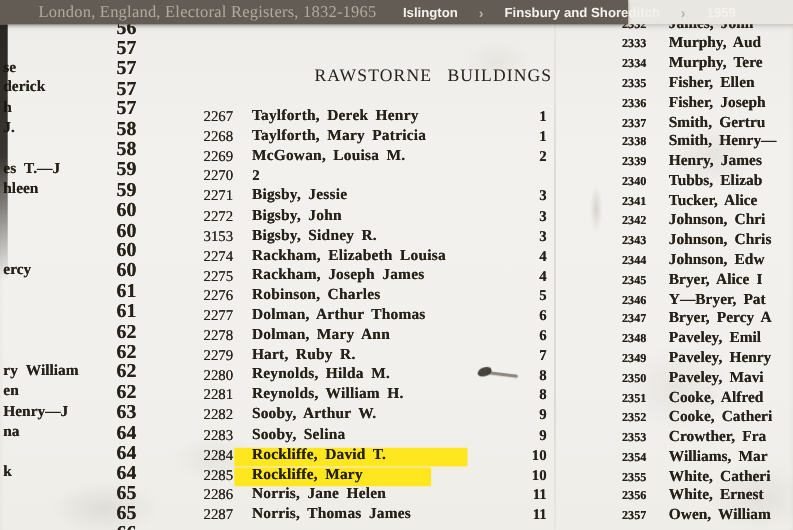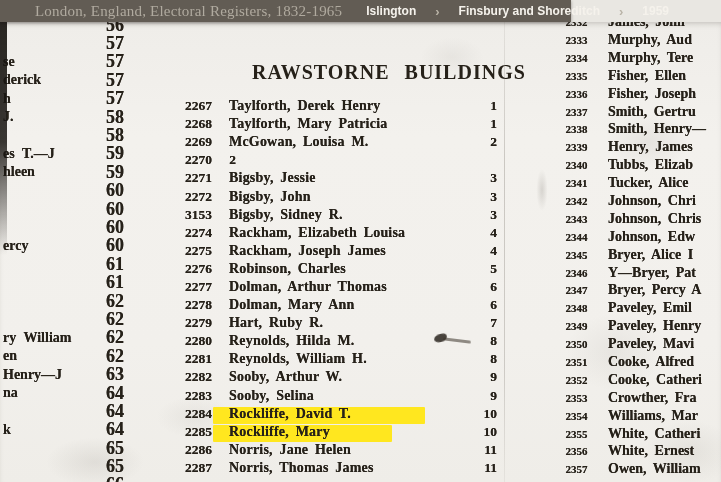--- a/index.html
+++ b/index.html
@@ -39,33 +39,33 @@
   .smudge{position:absolute;left:430px;top:308px;width:45px;height:26px;}
   .smudge::before{content:"";position:absolute;left:4px;top:4px;width:13px;height:8px;
     background:rgba(42,36,30,.85);border-radius:60% 40% 55% 45%;transform:rotate(-12deg);filter:blur(.5px);}
   .smudge::after{content:"";position:absolute;left:13px;top:9px;width:28px;height:2.5px;
     background:rgba(60,52,44,.55);border-radius:2px;transform:rotate(7deg);filter:blur(.6px);}
 
   .register{position:absolute;inset:0;font-family:"Liberation Serif","DejaVu Serif",serif;
     color:var(--ink);filter:blur(.24px);}
   .register span{text-shadow:0 0 .6px rgba(38,33,28,.85);}
 
-  .heading{position:absolute;left:252px;top:39px;width:250px;text-align:center;
-    font-size:20px;font-weight:bold;letter-spacing:1px;word-spacing:9px;white-space:nowrap;}
+  .heading{position:absolute;left:252px;top:39px;width:250px;text-align:right;
+    font-size:16px;font-weight:normal;letter-spacing:1px;word-spacing:9px;white-space:nowrap;}
 
   
   .col-left{position:absolute;left:0;top:-6px;width:124px;}
   .lrow{height:18.4px;display:flex;align-items:center;}
   .lfrag{flex:1;padding-left:3px;font-size:14px;font-weight:bold;white-space:nowrap;word-spacing:4px;}
   .lnum{width:30px;text-align:right;font-size:18px;font-weight:bold;}
 
   
   .col-mid{position:absolute;left:176px;top:75px;width:321px;}
   .mrow{height:18.1px;display:flex;align-items:center;position:relative;}
-  .mnum{width:36px;text-align:right;font-size:13.5px;font-weight:bold;position:relative;z-index:1;}
+  .mnum{width:36px;text-align:right;font-size:13.5px;font-weight:normal;position:relative;z-index:1;}
   .mname{margin-left:17px;flex:1;font-size:14px;font-weight:bold;white-space:nowrap;
     word-spacing:3px;letter-spacing:.2px;position:relative;z-index:1;}
   .mhouse{min-width:24px;text-align:right;font-size:13.5px;font-weight:bold;position:relative;z-index:1;}
   .hl .bar{position:absolute;left:37px;top:2px;height:17.6px;background:var(--highlight);
     border-radius:1px;z-index:0;}
   .hl-a .bar{width:212px;} .hl-b .bar{width:179px;}
 
   
   .col-right{position:absolute;left:558px;top:9px;width:163px;}
   .rrow{height:17.9px;display:flex;align-items:center;}

